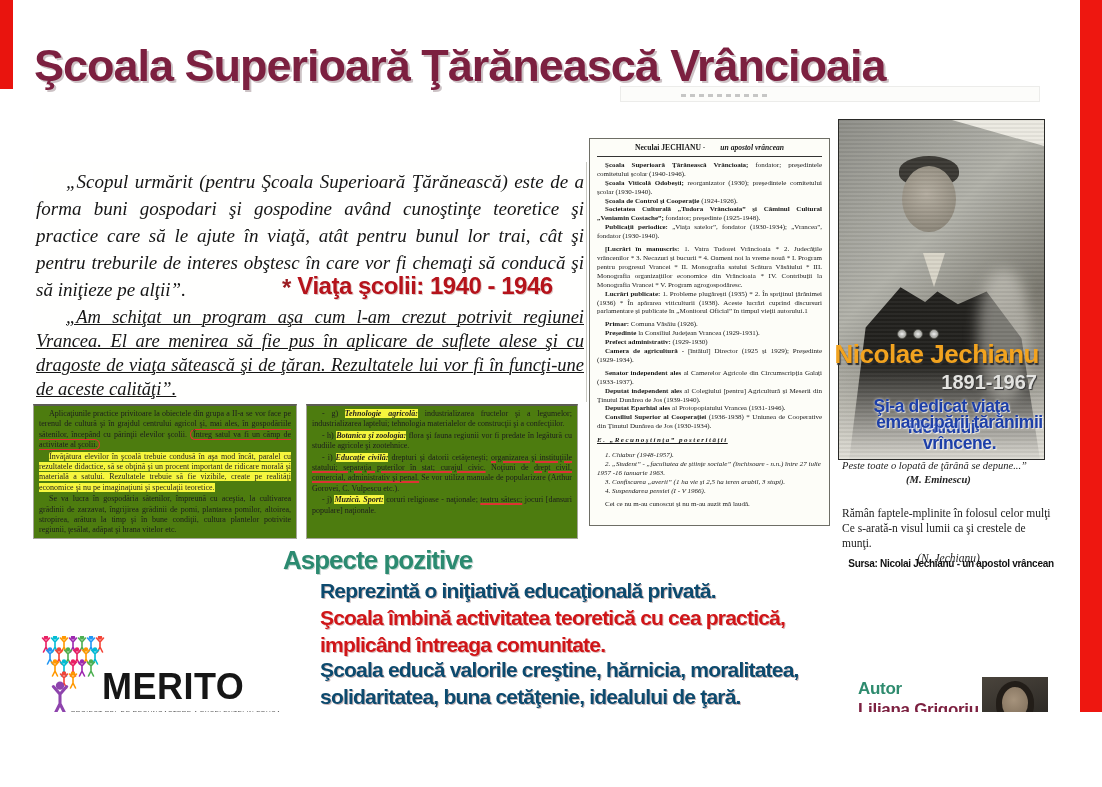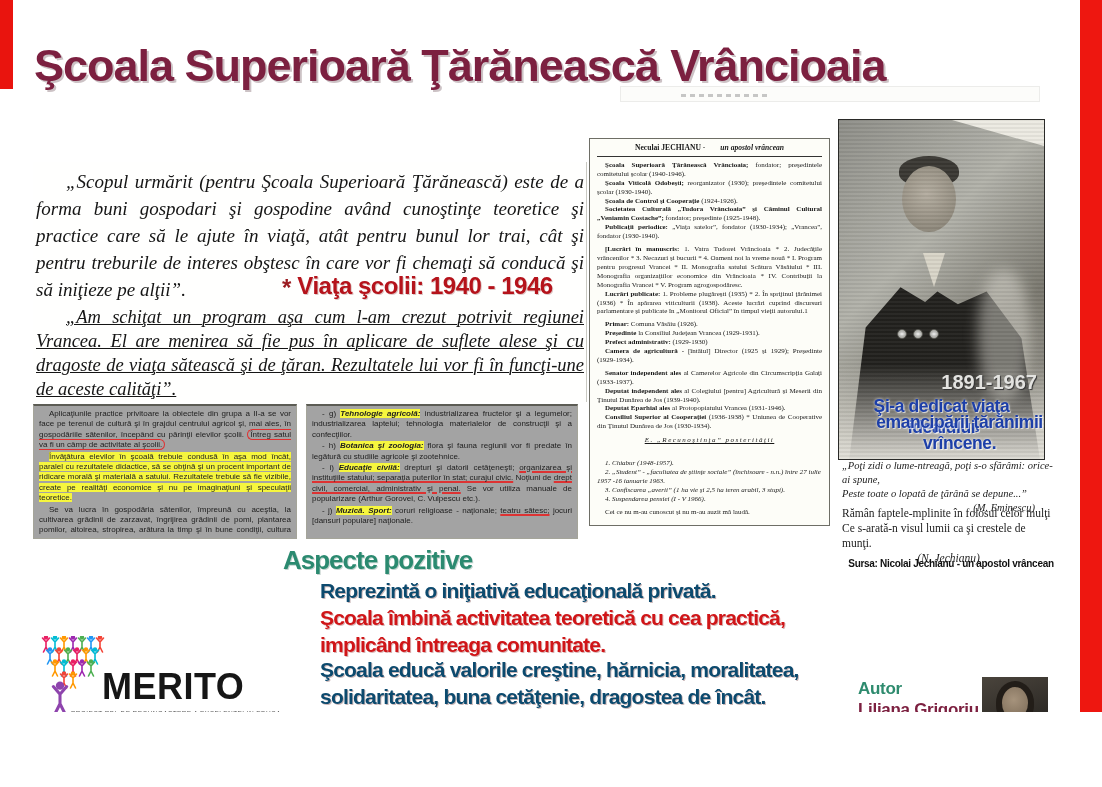--- a/index.html
+++ b/index.html
@@ -22,42 +22,42 @@
   .quote { position:absolute; left:36px; width:548px; font-family:"Liberation Serif","DejaVu Serif",serif;
     font-style:italic; color:#151515; text-align:justify; }
   .quote1 { top:168px; font-size:19px; line-height:27px; text-indent:30px; }
   .quote2 { top:305px; font-size:18.5px; line-height:24px; text-indent:30px; text-decoration:underline; text-decoration-thickness:1px; }
 
   .school-life { position:absolute; left:282px; top:272px; white-space:nowrap; }
   .school-life .star { color:#9b1d22; font-size:24px; font-weight:bold; vertical-align:-2px; margin-right:6px; }
   .school-life .label { color:#b5131b; font-size:24px; font-weight:bold; letter-spacing:-0.5px;
     text-shadow:1px 1px 0 rgba(120,30,30,.25); }
 
-  .scan { position:absolute; background:#a3a3a3; border:1px solid #a5a59a; border-top:2px solid #5c5c54;
-    padding:3px 5px; font-family:Liberation Sans, sans-serif; font-size:8px; line-height:10.4px;
+  .scan { position:absolute; background:#4d7c0f; border:1px solid #a5a59a; border-top:2px solid #5c5c54;
+    padding:3px 5px; font-family:Liberation Serif, serif; font-size:8px; line-height:10.4px;
     color:#1d1d1d; overflow:hidden; }
   .scan p { text-align:justify; text-indent:10px; margin-bottom:1px; }
   .scan-left { left:33px; top:404px; width:264px; height:135px; }
   .scan-mid  { left:306px; top:404px; width:272px; height:135px; }
   .redbox { border:1.5px solid #e23030; border-radius:8px; padding:0 2px; }
   .hl-yellow { background:#f6f63e; }
   .term { font-weight:bold; font-style:italic; background:#f6f63e; }
   .runder { text-decoration:underline; text-decoration-color:#d33; text-decoration-thickness:1.5px; }
 
   .doc { position:absolute; left:589px; top:138px; width:241px; height:388px; background:#fdfdf8;
     border:1px solid #6e6e66; padding:5px 7px; font-family:"Liberation Serif","DejaVu Serif",serif;
     font-size:7px; line-height:8.9px; color:#181818; overflow:hidden; }
   .doc-header { text-align:center; font-size:7.6px; font-weight:bold; border-bottom:1px solid #333;
     padding-bottom:3px; margin-bottom:4px; }
   .doc-header .it { font-style:italic;margin-left:13px; }
   .doc p { text-align:justify; text-indent:8px; }
   .doc p.gap { margin-top:4px; }
   .doc .lead { font-weight:bold; }
-  .rec-header { text-align:center; font-weight:normal; font-style:italic; letter-spacing:1.5px;
-    text-decoration:underline; margin:5px 0 14px; }
+  .rec-header { font-weight:bold; font-style:italic; letter-spacing:1.5px;
+    text-decoration:underline; margin:5px 0 6px; }
   .rec-item { text-indent:8px; font-style:italic; }
   .doc-footer { text-indent:8px; margin-top:4px; }
 
   .photo { position:absolute; left:838px; top:119px; width:207px; height:341px;
     background:linear-gradient(135deg,#8e8e88,#b2b2aa 38%,#7a786f 68%,#9e9c94); border:1px solid #2a2a28; }
   .p-tear { position:absolute; right:0; top:0; width:92px; height:26px; background:#eceae2;
     clip-path:polygon(0 0,100% 0,100% 100%); }
   .p-hair { position:absolute; left:60px; top:36px; width:60px; height:30px; border-radius:50% 50% 40% 40%; background:#3a3833; }
   .p-head { position:absolute; left:63px; top:46px; width:54px; height:66px; border-radius:50%;
     background:radial-gradient(circle at 45% 42%,#b4ada0,#8d877a 78%); }
@@ -78,21 +78,21 @@
     font-weight:bold; letter-spacing:-0.5px; color:#f2a31f; text-shadow:1px 2px 1px #2e2e2e; z-index:5; }
   .p-years { position:absolute; right:7px; top:251px; width:100%; text-align:right; font-size:20px;
     font-weight:bold; color:#e3e3e0; text-shadow:1px 1px 1px #333; z-index:5; }
   .p-ded { position:absolute; left:0; width:100%; text-align:center; font-size:17.5px; font-weight:bold;
     letter-spacing:-0.4px; color:#1d3fa8; text-shadow:0 0 3px rgba(255,255,255,.85),1px 1px 0 rgba(255,255,255,.6); z-index:5; }
   .p-ded1 { top:276px; } .p-ded2 { top:292px;padding-left:36px; }
 
   .eminescu { position:absolute; left:842px; top:459px; width:213px;
     font-family:"Liberation Serif","DejaVu Serif",serif; font-style:italic; font-size:10.5px;
     line-height:14px; color:#222; }
-  .eminescu .attr { text-align:right; padding-right:20px; }
+  .eminescu .attr { text-align:center; padding-right:20px;font-weight:bold; }
   .jquote { position:absolute; left:842px; top:506px; width:213px;
     font-family:"Liberation Serif","DejaVu Serif",serif; font-size:11.5px; line-height:15px; color:#1c1c1c; }
   .jquote .attr { font-style:italic; text-align:center; }
   .source-caption { position:absolute; left:845px; top:558px; width:212px; text-align:center;
     font-size:10px; font-weight:bold; letter-spacing:-0.3px; color:#111; }
 
   .aspects-heading { position:absolute; left:283px; top:545px; font-size:26px; font-weight:bold;
     letter-spacing:-1px; color:#2b8a70; text-shadow:1px 1px 0 rgba(20,80,60,.25); }
   .aspect-line { position:absolute; left:320px; white-space:nowrap; font-size:21px; font-weight:bold;
     letter-spacing:-0.8px; }
@@ -187,43 +187,43 @@
   <div class="photo">
     <div class="p-tear"></div>
     <div class="p-hair"></div>
     <div class="p-head"></div>
     <div class="p-suit"></div>
     <div class="p-shirt"></div>
     <div class="p-light"></div>
     <div class="p-medals"><span class="p-medal"></span><span class="p-medal"></span><span class="p-medal"></span></div>
     <div class="p-fade"></div>
     <div class="p-grain"></div>
+    <div class="p-name">Nicolae Jechianu</div>
     <div class="p-years">1891-1967</div>
     <div class="p-ded p-ded1">Şi-a dedicat viaţa idealului</div>
     <div class="p-ded p-ded2">emancipării ţărănimii vrîncene.</div>
   </div>
 
   <div class="eminescu">
-    <div>„Poţi zidi o lume-ntreagă, poţi s-o sfărâmi: orice-ai spune,</div>
     <div>Peste toate o lopată de ţărână se depune...”</div>
     <div class="attr">(M. Eminescu)</div>
   </div>
   <div class="jquote">
     <div>Rămân faptele-mplinite în folosul celor mulţi</div>
     <div>Ce s-arată-n visul lumii ca şi crestele de munţi.</div>
     <div class="attr">(N. Jechianu)</div>
   </div>
   <div class="source-caption">Sursa: Nicolai Jechianu - un apostol vrâncean</div>
 
   <div class="aspects-heading">Aspecte pozitive</div>
   <div class="aspect-line al-maroon al1">Reprezintă o iniţiativă educaţională privată.</div>
   <div class="aspect-line al-red al2">Şcoala îmbină activitatea teoretică cu cea practică,</div>
   <div class="aspect-line al-red al3">implicând întreaga comunitate.</div>
   <div class="aspect-line al-maroon al4">Şcoala educă valorile creştine, hărnicia, moralitatea,</div>
-  <div class="aspect-line al-maroon al5">solidaritatea, buna cetăţenie, dragostea de încât.</div>
+  <div class="aspect-line al-maroon al5">solidaritatea, buna cetăţenie, idealului de ţară.</div>
 
   <svg class="merito-tree" width="70" height="78" viewBox="0 0 70 78">
     <defs>
       <g id="fig" stroke="currentColor" stroke-width="1.6" stroke-linecap="round" fill="currentColor">
         <circle cx="0" cy="-6.5" r="2.2" stroke="none"></circle>
         <path d="M0 -2 L0 3 M0 -2 L-3.5 -6 M0 -2 L3.5 -6 M0 3 L-2.5 8 M0 3 L2.5 8" fill="none"></path>
       </g>
     </defs>
     <use href="#fig" x="8" y="8" style="color:#e91e63"></use>
       <use href="#fig" x="17" y="8" style="color:#00bcd4"></use>

